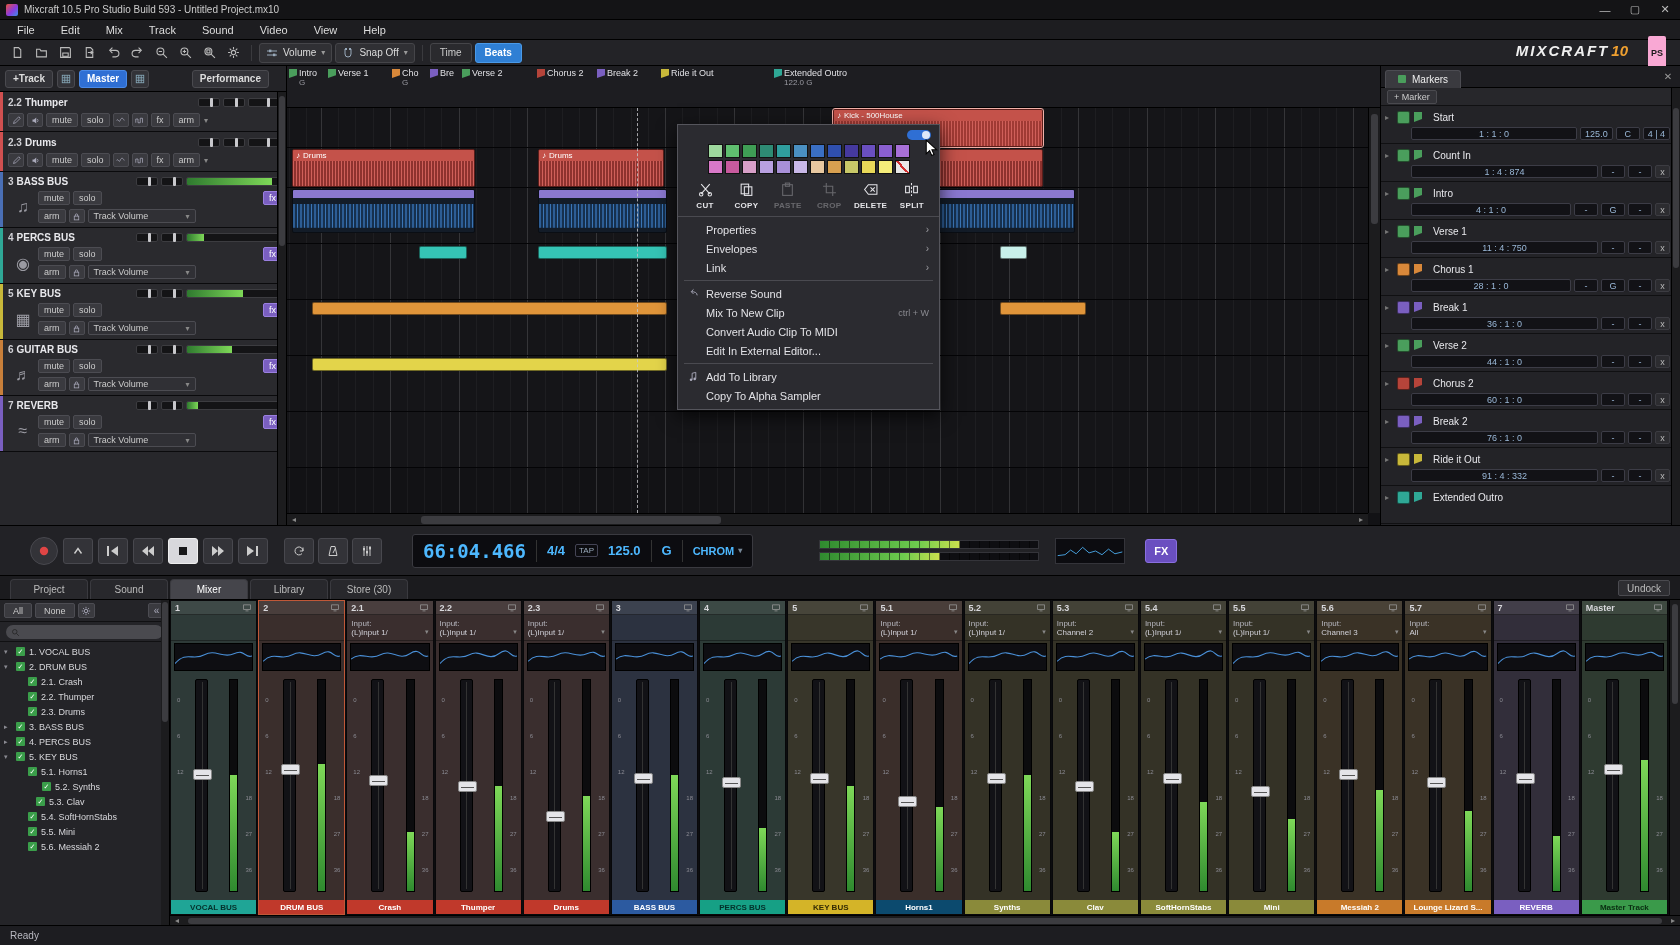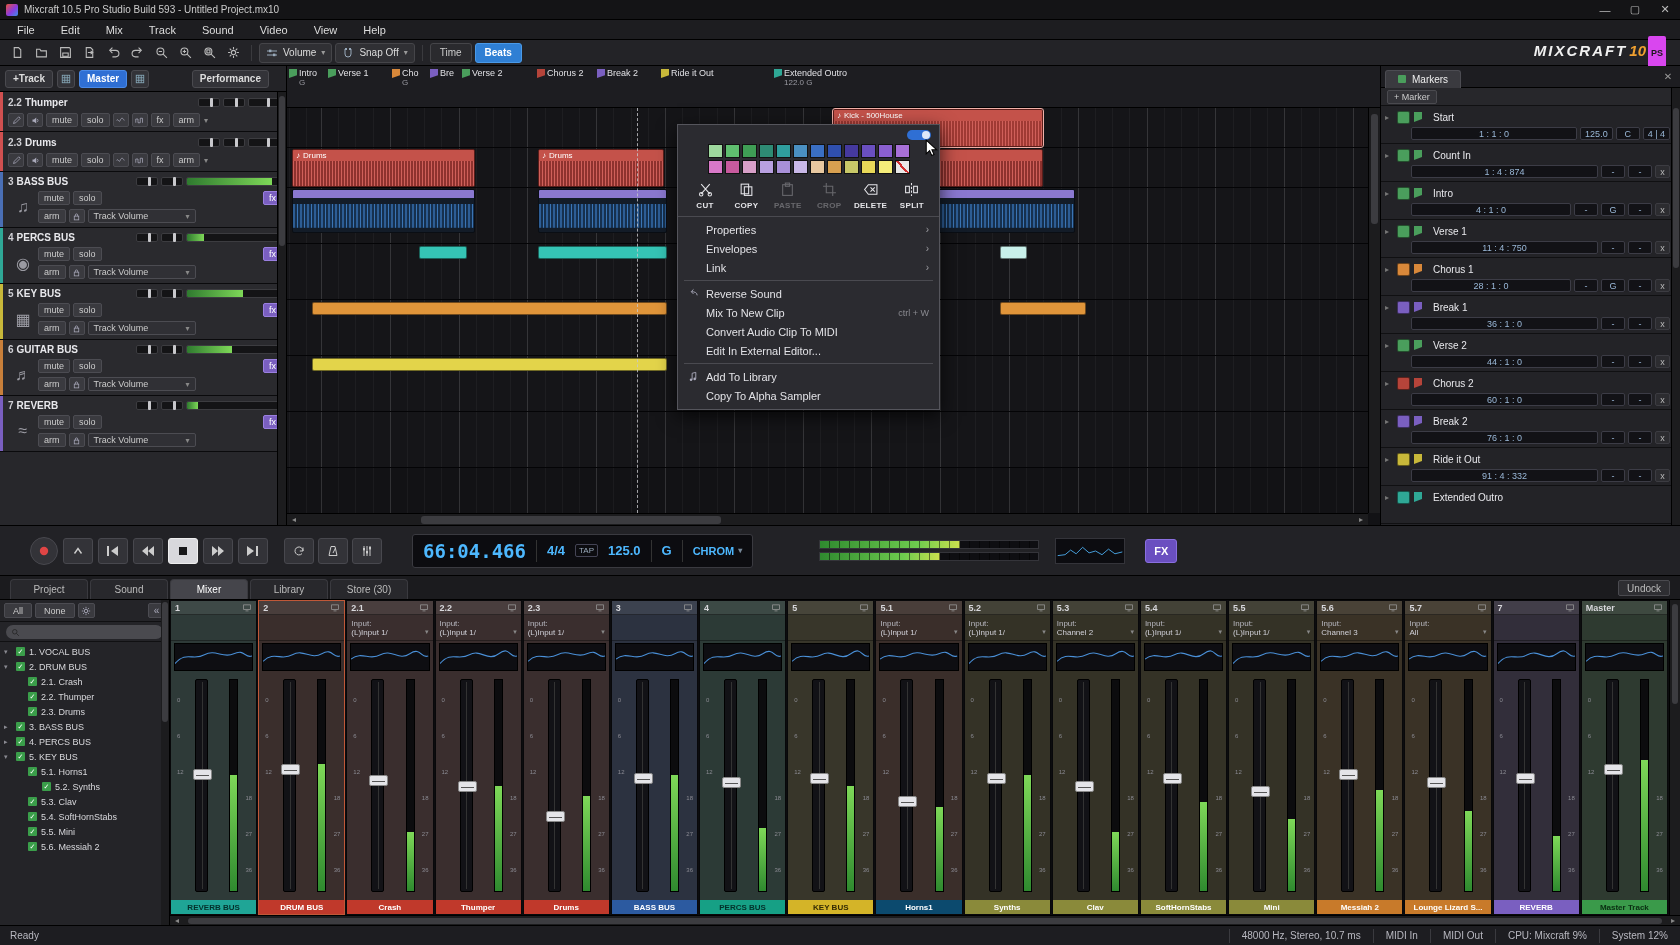--- a/index.html
+++ b/index.html
@@ -21,21 +21,21 @@
 .tbtn-ico svg{width:13px;height:13px}
 .tb-sep{width:1px;height:16px;background:#3a3a3e;margin:0 4px}
 .tb-drop{height:20px;background:#303034;border:1px solid #454549;border-radius:3px;display:flex;align-items:center;padding:0 6px;gap:5px;color:#ddd}
 .tb-drop .mini{width:12px;height:10px;color:#9ab}
 .tb-caret{color:#999;font-size:8px}
 .tb-toggle{height:20px;border:1px solid #454549;background:#2a2a2e;border-radius:3px;display:flex;align-items:center;padding:0 9px;color:#ccc}
 .tb-toggle.active{background:#2f7fd4;border-color:#4a9ae8;color:#fff;font-weight:bold}
 .logo{margin-left:auto;display:flex;align-items:baseline;gap:2px;padding-right:8px}
 .logo-main{font-weight:bold;font-style:italic;font-size:15px;letter-spacing:2px;color:#f0f0f0}
 .logo-num{font-weight:bold;font-style:italic;font-size:15px;color:#f0a030}
-.logo-ps{font-size:9px;font-weight:bold;background:#d946ef;color:#1a1a1a;padding:12px 3px;border-radius:2px;margin-left:0}
+.logo-ps{font-size:9px;font-weight:bold;background:#f9a8d4;color:#1a1a1a;padding:12px 3px;border-radius:2px;margin-left:18px}
 
 .main{height:460px;display:flex;flex:none;border-bottom:1px solid #000;background:#a21caf}
 
 .trackpanel{width:287px;background:#27272b;border-right:1px solid #000;display:flex;flex-direction:column;position:relative}
 .tp-head{height:26px;background:#232327;border-bottom:1px solid #000;display:flex;align-items:center;padding:0 5px;gap:4px}
 .tp-btn{height:18px;background:#333338;border:1px solid #4a4a4f;border-radius:3px;display:flex;align-items:center;padding:0 7px;font-weight:bold;color:#ddd}
 .tp-btn.blue{background:#2f6fd4;border-color:#4a8ae8;color:#fff}
 .tp-gridbtn{width:18px;height:18px;background:#333338;border:1px solid #4a4a4f;border-radius:3px;display:flex;align-items:center;justify-content:center;color:#8ab}
 .tp-gridbtn svg{width:10px;height:10px}
 .tp-perf{margin-left:auto;margin-right:12px}
@@ -1304,21 +1304,21 @@
         <div class="msit" style="padding-left: 16px;">
           <div class="ar"></div>
           <div class="chk" style="background: rgb(58, 158, 74);">✓</div>
           <div class="lb">5.1. Horns1</div>
         </div>
         <div class="msit" style="padding-left: 30px;">
           <div class="ar"></div>
           <div class="chk" style="background: rgb(58, 158, 74);">✓</div>
           <div class="lb">5.2. Synths</div>
         </div>
-        <div class="msit" style="padding-left: 16px;">
+        <div class="msit" style="padding-left: 24px;">
           <div class="ar"></div>
           <div class="chk" style="background: rgb(58, 158, 74);">✓</div>
           <div class="lb">5.3. Clav</div>
         </div>
         <div class="msit" style="padding-left: 16px;">
           <div class="ar"></div>
           <div class="chk" style="background: rgb(58, 158, 74);">✓</div>
           <div class="lb">5.4. SoftHornStabs</div>
         </div>
         <div class="msit" style="padding-left: 16px;">
@@ -1359,21 +1359,21 @@
             <div class="fscale" style="right: 4px; top: 54%;">18</div>
             <div class="fscale" style="right: 4px; top: 70%;">27</div>
             <div class="fscale" style="right: 4px; top: 86%;">36</div>
             <div class="fader-track">
               <div class="fader-handle" style="top: 42%;"></div>
             </div>
             <div class="strip-meter">
               <i style="height: 55%;"></i>
             </div>
           </div>
-          <div class="strip-name" style="background: rgb(31, 165, 150); color: rgb(4, 48, 43);">REVERB BUS</div>
+          <div class="strip-name" style="background: rgb(31, 165, 150); color: rgb(4, 48, 43);">VOCAL BUS</div>
         </div>
         <div class="strip sel" style="background: rgb(58, 46, 44);">
           <div class="strip-hd">
             <div class="strip-num">2</div>
             <div class="strip-ico ico">
               <svg viewBox="0 0 12 12">
                 <rect x="1.5" y="2.5" width="9" height="6" fill="none" stroke="currentColor"></rect>
                 <path d="M4 10.5h4" stroke="currentColor"></path>
               </svg>
             </div>
@@ -1915,26 +1915,19 @@
     <div class="mx-hscroll">
       <div class="sc-arrow">◂</div>
       <div class="thumb"></div>
       <div class="sc-arrow">▸</div>
     </div>
   </div>
 </div>
 
 <div class="statusbar">
   <span class="st-left">Ready</span>
-  <span class="st-right">
-    <span class="st-seg">48000 Hz, Stereo, 10.7 ms</span>
-    <span class="st-seg">MIDI In</span>
-    <span class="st-seg">MIDI Out</span>
-    <span class="st-seg">CPU: Mixcraft 9%</span>
-    <span class="st-seg">System 12%</span>
-  </span>
 </div>
 
 <div class="cursor">
   <svg viewBox="0 0 12 18" width="13" height="19">
       <path d="M1 1v13l3.2-3 2 4.6 2.2-1-2-4.4H11z" fill="#fff" stroke="#000"></path>
     </svg>
 </div>
 
 </body></html>

